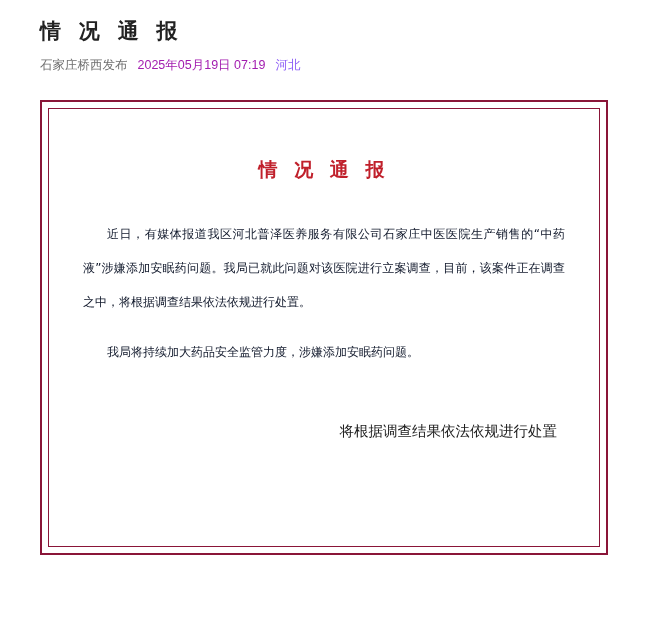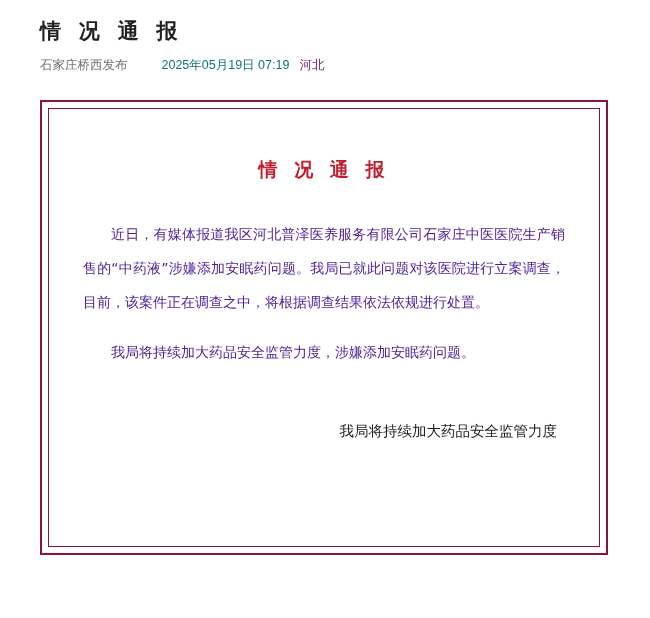--- a/index.html
+++ b/index.html
@@ -35,25 +35,24 @@
     color: #8d8d8d;
     line-height: 18px;
     display: flex;
     align-items: flex-end;
     gap: 10px;
   }
   .meta .source {
     color: #6f6f6f;
   }
   .meta .date {
-    color: #0f766e;
-    margin-left: 24px;
+    color: #a21caf;
   }
   .meta .region {
-    color: #701a75;
+    color: #8b5cf6;
   }
   .notice-wrap {
     margin-top: 26px;
     width: 568px;
     height: 455px;
     box-sizing: border-box;
     border: 2px solid #8a1538;
     background: #ffffff;
     position: relative;
   }
@@ -71,23 +70,23 @@
     text-align: center;
     color: #c0202b;
     font-weight: bold;
     font-size: 19px;
     letter-spacing: 5px;
     margin-top: 14px;
     margin-bottom: 34px;
     font-family: "DejaVu Sans", "Liberation Sans", sans-serif;
   }
   .para {
-    font-size: 14px;
+    font-size: 12px;
     line-height: 34px;
-    color: #4c1d95;
+    color: #0f172a;
     text-align: justify;
     text-justify: inter-ideograph;
     text-indent: 2em;
     margin: 0 0 16px 0;
     font-family: "DejaVu Sans", "Liberation Sans", sans-serif;
   }
   .sign {
     margin-top: 46px;
     text-align: right;
     font-size: 14.5px;
@@ -115,19 +114,19 @@
 
   <div class="notice-wrap">
     <div class="notice-inner">
 
       <div class="notice-title">情 况 通 报</div>
 
       <p class="para">近日，有媒体报道我区河北普泽医养服务有限公司石家庄中医医院生产销售的“中药液”涉嫌添加安眠药问题。我局已就此问题对该医院进行立案调查，目前，该案件正在调查之中，将根据调查结果依法依规进行处置。</p>
       <p class="para">我局将持续加大药品安全监管力度，涉嫌添加安眠药问题。</p>
 
       <div class="sign">
-        <div>我局将持续加大药品安全监管力度</div>
+        <div>将根据调查结果依法依规进行处置</div>
       </div>
 
     </div>
   </div>
 
 </div>
 
 </body></html>

